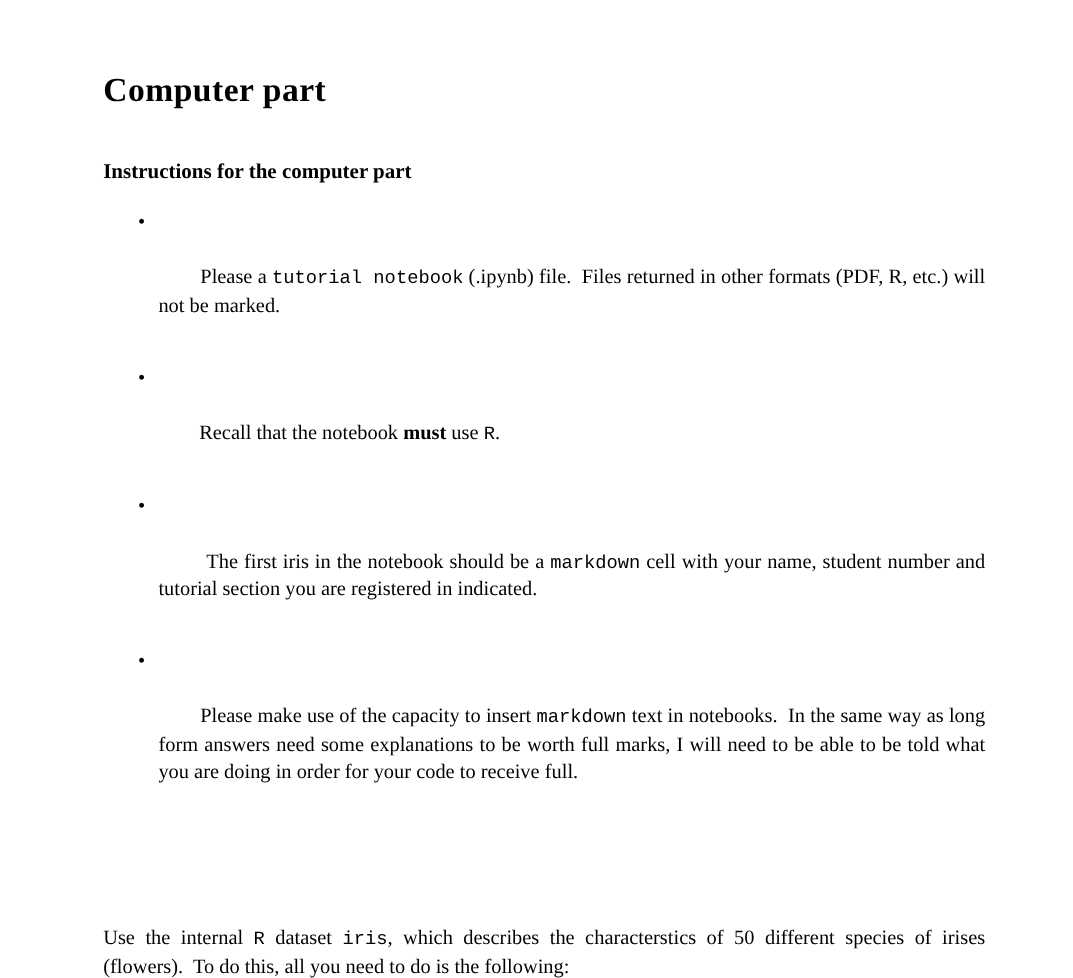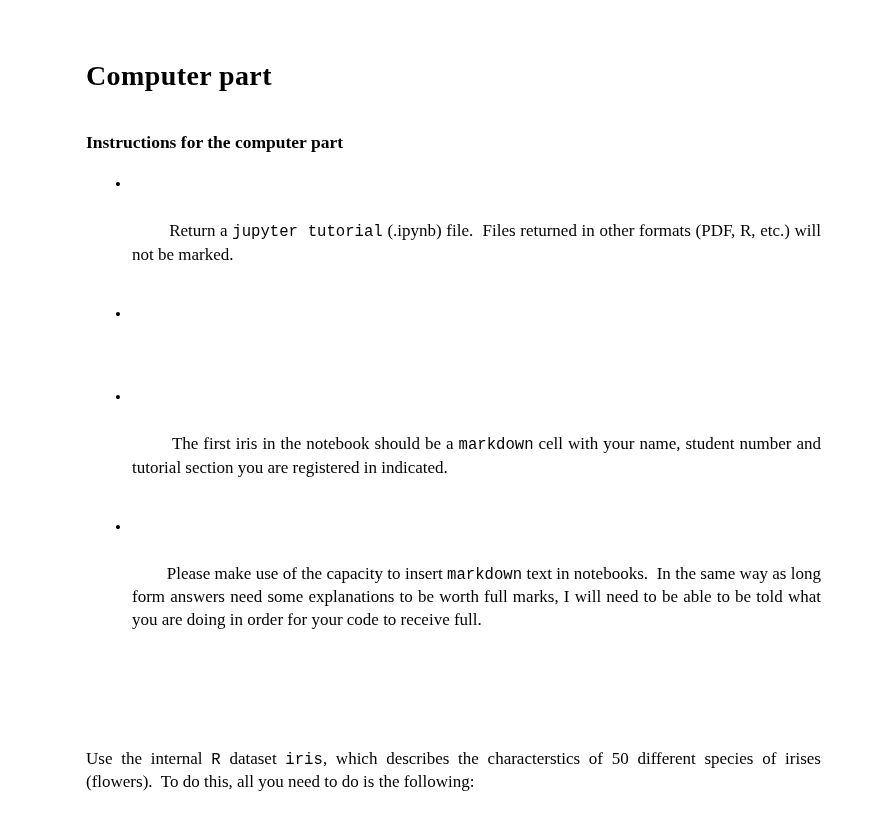--- a/index.html
+++ b/index.html
@@ -74,24 +74,25 @@
 <div class="page">
   <div class="doc">
 
     <h1 class="title">Computer part</h1>
 
     <h2 class="section-heading">Instructions for the computer part</h2>
 
     <ul class="instructions-list">
       <li>
         <span class="bullet">•</span>
-        <span><span>Return a </span><span class="seg-mono">jupyter tutorial</span><span> (.ipynb) file.  Files returned in other formats (PDF, R, etc.) will not be marked.</span></span>
+        <span><span>Please a </span><span class="seg-mono">tutorial notebook</span><span> (.ipynb) file.  Files returned in other formats (PDF, R, etc.) will not be marked.</span></span>
       </li>
       <li>
         <span class="bullet">•</span>
+        <span><span>Recall that the notebook </span><span class="seg-bold">must</span><span> use </span><span class="seg-mono">R</span><span>.</span></span>
       </li>
       <li>
         <span class="bullet">•</span>
         <span><span>The first iris in the notebook should be a </span><span class="seg-mono">markdown</span><span> cell with your name, student number and tutorial section you are registered in indicated.</span></span>
       </li>
       <li>
         <span class="bullet">•</span>
         <span><span>Please make use of the capacity to insert </span><span class="seg-mono">markdown</span><span> text in notebooks.  In the same way as long form answers need some explanations to be worth full marks, I will need to be able to be told what you are doing in order for your code to receive full.</span></span>
       </li>
     </ul>

